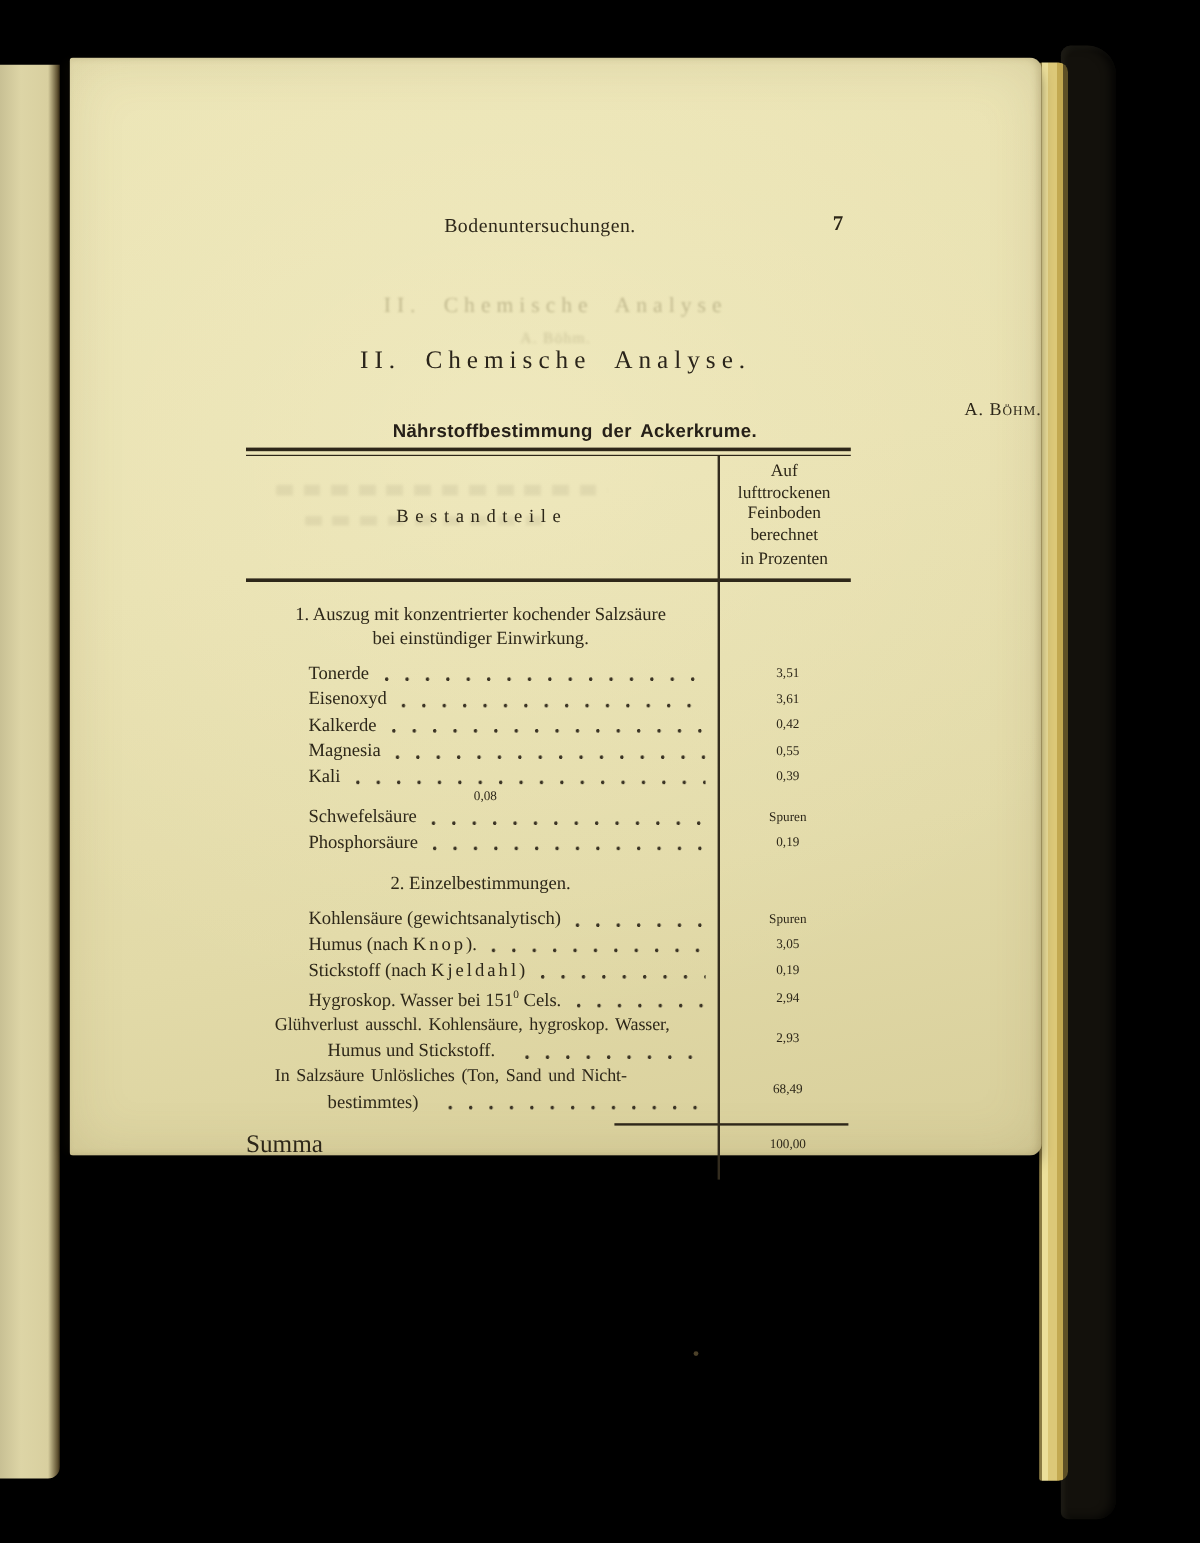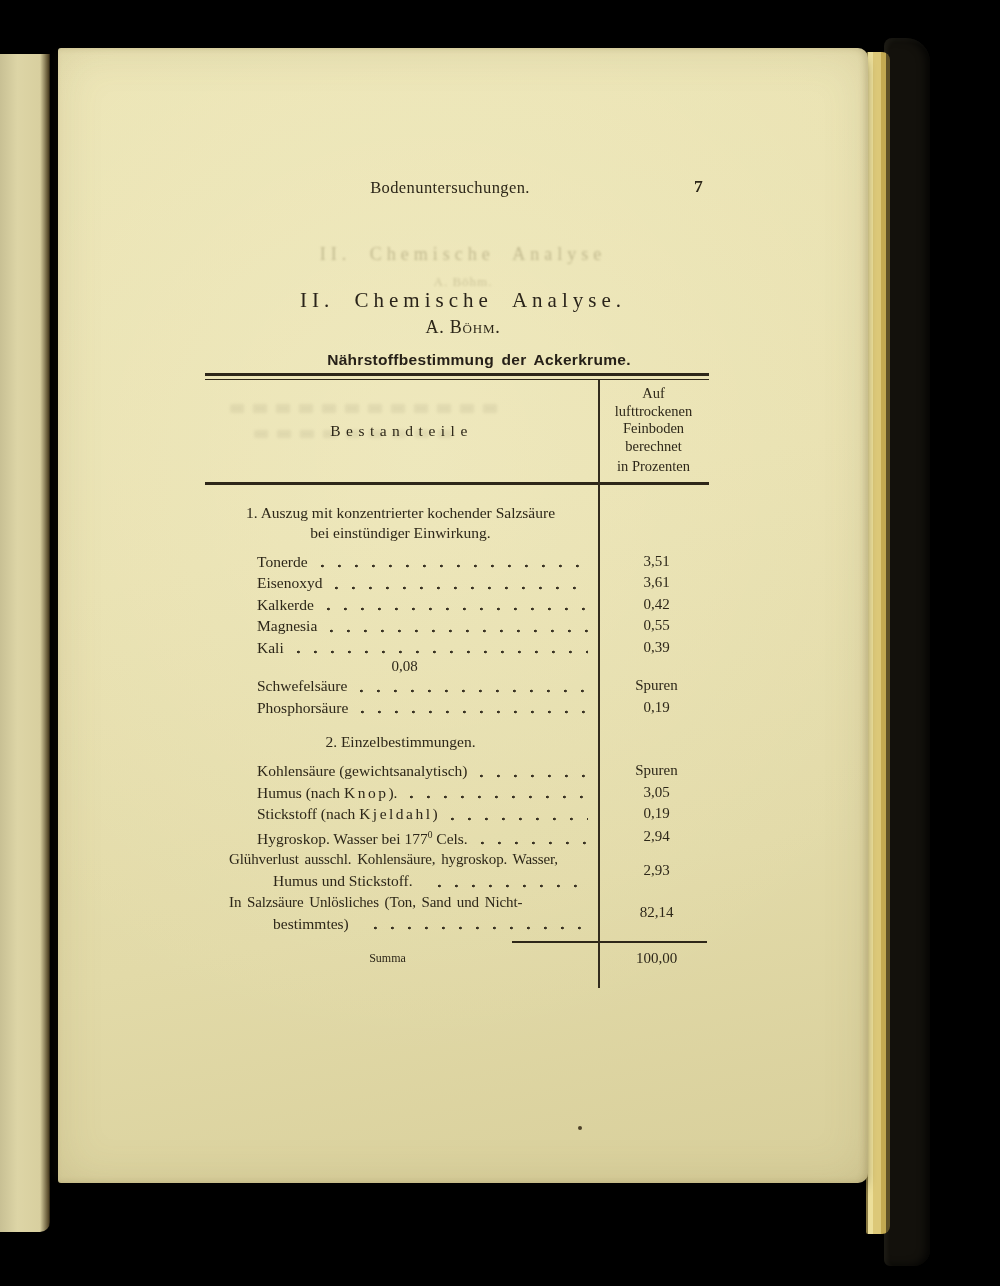--- a/index.html
+++ b/index.html
@@ -25,21 +25,21 @@
     border-radius:0 0 10px 0;
   }
   .fore-edge {
     position:absolute; left:866px; top:52px; width:24px; height:1182px;
     background:linear-gradient(90deg,#8a7a42 0 2px,#ecdf9a 2px 7px,#dcc878 7px 15px,#c3a951 15px 20px,#5e5026 20px 24px);
     border-radius:2px 8px 8px 2px;
   }
 
   
   .page {
-    position:absolute; left:58px; top:48px; width:810px; height:1135px;
+    position:absolute; left:58px; top:48px; width:810px; height:915px;
     background:
       radial-gradient(120% 90% at 45% 35%, rgba(255,252,225,.25), rgba(0,0,0,0) 60%),
       linear-gradient(168deg,#ece5b6 0%, #e8e0af 42%, #e2daa8 72%, #d8cf9b 100%);
     border-radius:3px 10px 10px 3px;
     box-shadow:
       -6px 0 9px -3px rgba(10,8,2,.85),
       0 8px 12px -5px rgba(0,0,0,.9),
       inset 0 0 46px rgba(120,100,50,.16),
       inset -3px 0 6px rgba(110,92,44,.25);
   }
@@ -49,54 +49,54 @@
 
   .ghost { position:absolute; left:0; width:100%; text-align:center; color:#978e64; pointer-events:none; }
   .ghost-title  { top:196px; font-size:18px; letter-spacing:5px; word-spacing:9px; opacity:.5; filter:blur(1.1px); }
   .ghost-author { top:226px; font-size:13px; letter-spacing:1px; opacity:.38; filter:blur(1.2px); }
   .smudge { position:absolute; color:#7a7252; opacity:.11; filter:blur(1.4px);
     background:repeating-linear-gradient(90deg, currentColor 0 14px, transparent 14px 23px); border-radius:2px; }
   .smudge1 { left:172px; top:356px; width:276px; height:9px; }
   .smudge2 { left:196px; top:382px; width:200px; height:8px; }
 
   .title    { position:absolute; top:240px; left:0; width:810px; text-align:center; font-size:21px; letter-spacing:5px; word-spacing:10px; color:#2a241a; }
-  .author   { position:absolute; top:269px; left:0; width:810px; text-align:center; font-size:18px; font-variant:small-caps; letter-spacing:.8px; }
+  .author   { position:absolute; top:286px; left:0; width:810px; text-align:right; font-size:15px; font-variant:small-caps; letter-spacing:.8px; }
   .subtitle { position:absolute; top:303px; left:16px; width:810px; text-align:center;
               font-family:"Liberation Sans","DejaVu Sans",sans-serif; font-weight:bold; font-size:15.5px; letter-spacing:.3px; word-spacing:3px; color:#262018; }
 
   
   .atable { position:absolute; left:147px; top:325px; width:504px; padding-bottom:14px; }
   .rule2 { height:3px; border-top:3.5px solid #2e2719; border-bottom:1.5px solid #2e2719; }
   .rule1 { border-top:3px solid #2e2719; }
   .vline { position:absolute; left:393px; top:7px; bottom:0; width:2px; background:#332c1e; }
 
   .thead { display:grid; grid-template-columns:393px 1fr; min-height:88px; }
   .th-left  { display:flex; align-items:center; justify-content:center; font-size:15.5px; letter-spacing:5.5px; }
   .th-right { display:flex; flex-direction:column; align-items:center; justify-content:flex-end; font-size:14.5px; line-height:17.5px; padding:5px 0 6px; }
   .th-right .last { margin-top:3px; }
 
   .tbody { padding-top:4px; }
   .trow { display:grid; grid-template-columns:393px 1fr; }
-  .cell-r { display:flex; align-items:center; justify-content:center; font-size:15px; padding-left:6px; }
+  .cell-r { display:flex; align-items:center; justify-content:center; font-size:11px; padding-left:6px; }
 
   .sec { text-align:center; margin:14px 4px 8px 2px; font-size:15.5px; line-height:20px; }
   .sec-2 { }
 
   .lbl-line { display:flex; align-items:baseline; padding:0 8px 0 26px; line-height:21.5px; font-size:15.5px; }
   .lbl-line.indent { padding-left:42px;gap:12px; }
   .l1 { padding-left:24px; line-height:21px; font-size:15px; letter-spacing:-.1px; white-space:nowrap; word-spacing:2px; }
   .lbl { white-space:nowrap;margin-left:26px; }
   .lbl .sp { letter-spacing:2.5px; }
   .lbl sup { font-size:9.5px; }
   .lead { flex:1 1 auto; height:6px; margin:0 2px 3px 12px; align-self:flex-end;
     background-image:radial-gradient(circle at 2.2px 3px, #3a3324 1.35px, rgba(58,51,36,0) 1.6px);
     background-size:17px 6px; background-repeat:repeat-x; background-position:0 bottom; }
 
   .sum-rule { margin-left:307px; margin-top:7px; width:195px; border-top:2px solid #2e2719; }
-  .summa .cell-l { text-align:center; padding-right:28px; line-height:31px; font-size:12px; }
+  .summa .cell-l { text-align:left; padding-right:28px; line-height:31px; font-size:21px; }
 
   .speck { position:absolute; left:520px; top:1078px; width:4px; height:4px; border-radius:50%; background:#4c4129; }
 </style>
 </head>
 <body>
 
 <div class="scene">
   <div class="cover-edge"></div>
   <div class="left-page-edge"></div>
   <div class="fore-edge"></div>
@@ -235,21 +235,21 @@
               <div class="lbl-line">
                 <div class="lbl"><span>Stickstoff (nach </span><span class="sp">Kjeldahl</span><span>)</span></div>
                 <div class="lead"></div>
               </div>
             </div>
             <div class="cell-r">0,19</div>
           </div>
           <div class="trow">
             <div class="cell-l">
               <div class="lbl-line">
-                <div class="lbl"><span>Hygroskop. Wasser bei 177</span><sup>0</sup><span> Cels.</span></div>
+                <div class="lbl"><span>Hygroskop. Wasser bei 151</span><sup>0</sup><span> Cels.</span></div>
                 <div class="lead"></div>
               </div>
             </div>
             <div class="cell-r">2,94</div>
           </div>
           <div class="trow">
             <div class="cell-l">
               <div class="l1">Glühverlust ausschl. Kohlensäure, hygroskop. Wasser,</div>
               <div class="lbl-line indent">
                 <div class="lbl">Humus und Stickstoff.</div>
@@ -259,21 +259,21 @@
             <div class="cell-r">2,93</div>
           </div>
           <div class="trow">
             <div class="cell-l">
               <div class="l1">In Salzsäure Unlösliches (Ton, Sand und Nicht-</div>
               <div class="lbl-line indent">
                 <div class="lbl">bestimmtes)</div>
                 <div class="lead"></div>
               </div>
             </div>
-            <div class="cell-r">82,14</div>
+            <div class="cell-r">68,49</div>
           </div>
         </div>
 
       <div class="sum-rule"></div>
       <div class="trow summa">
         <div class="cell-l">Summa</div>
         <div class="cell-r">100,00</div>
       </div>
 
       <div class="vline"></div>

